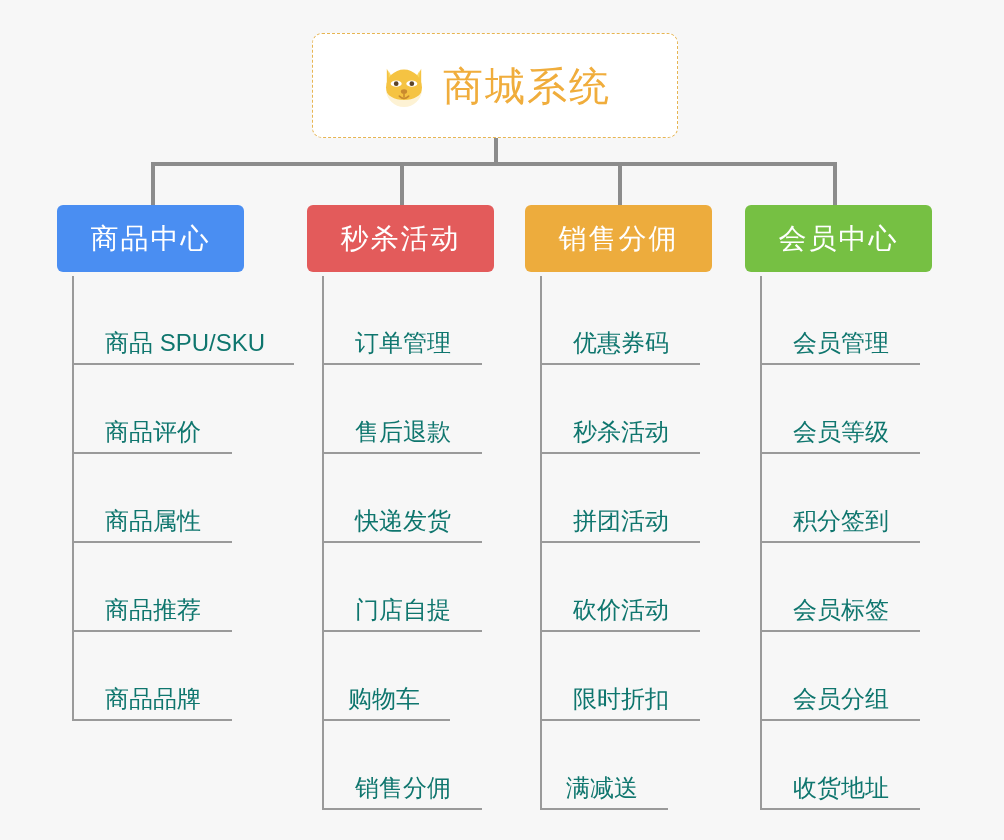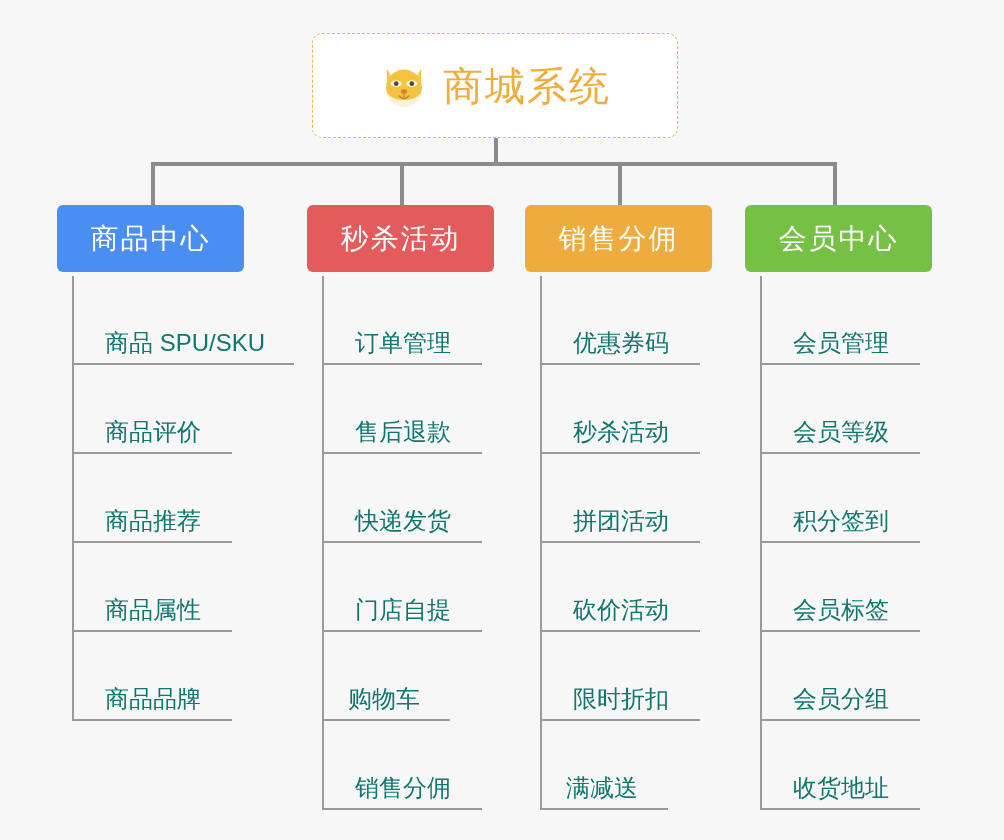--- a/index.html
+++ b/index.html
@@ -186,26 +186,26 @@
     </div>
     <div class="leaf-wrap">
       <div class="spine"></div>
       <div class="leaf">
           <span class="leaf-label wide">商品 SPU/SKU</span>
         </div>
       <div class="leaf">
           <span class="leaf-label">商品评价</span>
         </div>
       <div class="leaf">
+          <span class="leaf-label">商品属性</span>
+        </div>
+      <div class="leaf">
           <span class="leaf-label">商品推荐</span>
         </div>
       <div class="leaf">
-          <span class="leaf-label">商品属性</span>
-        </div>
-      <div class="leaf">
           <span class="leaf-label">商品品牌</span>
         </div>
     </div>
   </div>
 
   <div class="column c2">
     <div class="cat-header">
       <span>秒杀活动</span>
     </div>
     <div class="leaf-wrap">

